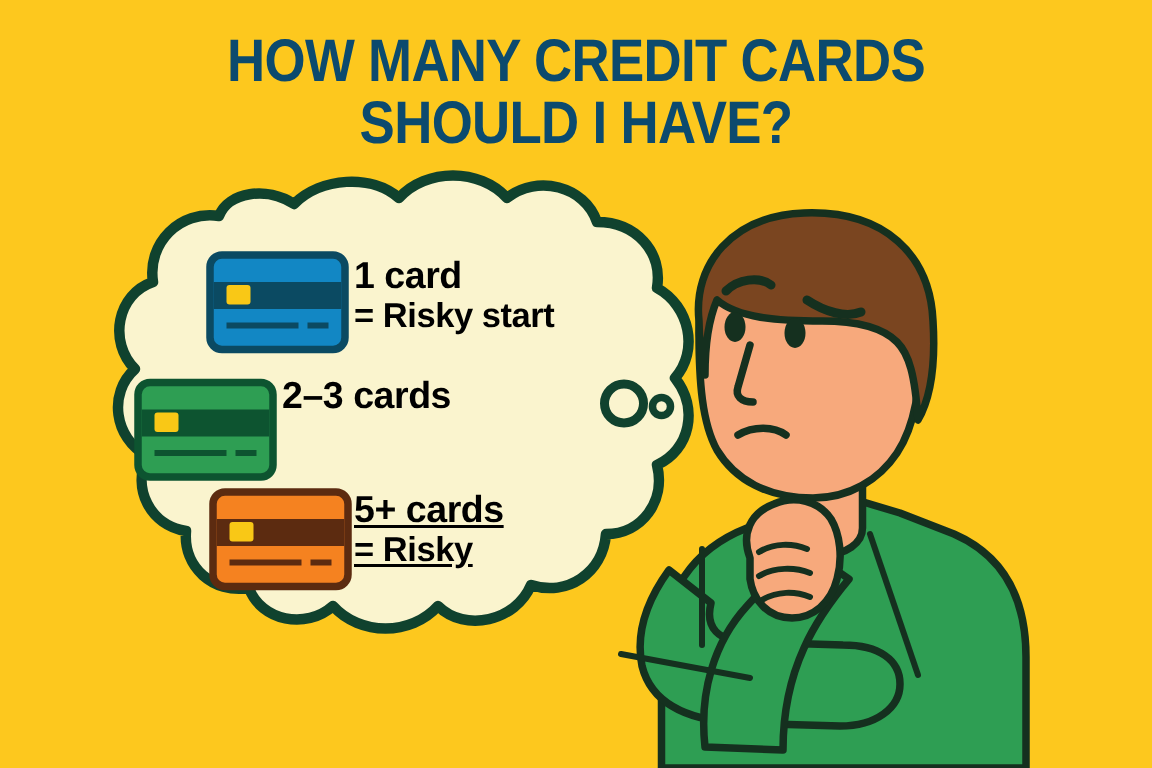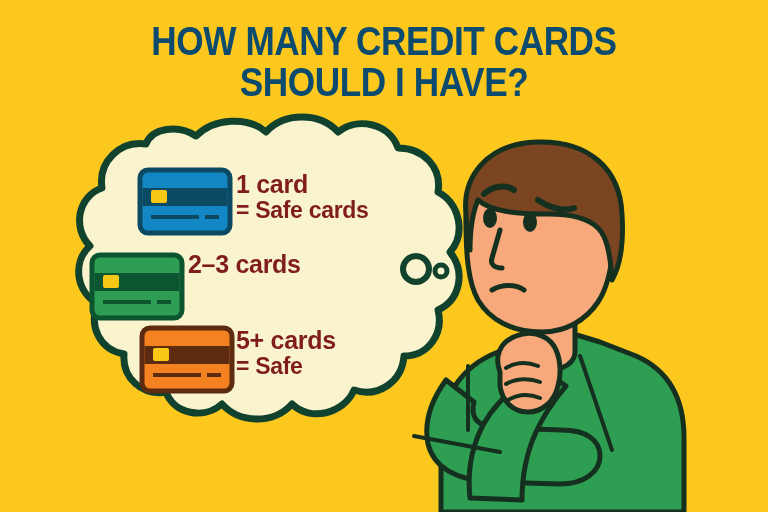--- a/index.html
+++ b/index.html
@@ -42,40 +42,40 @@
   }
   #title-line-2 {
     display: block;
     font-size: 40px;
     transform: scaleX(0.88);
     margin-top: 2px;
     font-stretch: condensed;
   }
   .bubble-text {
     position: absolute;
-    color: #7f1d1d;
+    color: #000000;
     font-weight: bold;
     z-index: 6;
     white-space: nowrap;
   }
   .bt-main {
     display: block;
     font-size: 25px;
     line-height: 1.02;
     letter-spacing: -0.3px;
   }
   .bt-sub {
     display: block;
     font-size: 23px;
     line-height: 1.05;
     letter-spacing: -0.3px;
   }
   #text-1 { left: 236px; top: 172px; }
   #text-2 { left: 188px; top: 252px; text-align: center; }
-  #text-3 { left: 236px; top: 328px; }
+  #text-3 { left: 236px; top: 328px; text-decoration: underline; }
 </style>
 </head>
 <body>
 
 <div id="stage">
 
   <div class="layer" style="background:#FDC81E;"></div>
 
   <div id="title-block">
     <span id="title-line-1">HOW MANY CREDIT CARDS</span>
@@ -164,25 +164,25 @@
       <rect x="142" y="328" width="90" height="63" rx="8" ry="8" fill="#F58220" stroke="#5C2B10" stroke-width="5"></rect>
       <rect x="144.5" y="346" width="85" height="18" fill="#5C2B10"></rect>
       <rect x="153" y="348" width="16" height="13" rx="2" ry="2" fill="#F9C816"></rect>
       <rect x="153" y="373" width="48" height="4" fill="#5C2B10"></rect>
       <rect x="207" y="373" width="14" height="4" fill="#5C2B10"></rect>
     </g>
   </svg>
 
   <div class="bubble-text" id="text-1">
     <span class="bt-main">1 card</span>
-    <span class="bt-sub">= Safe cards</span>
+    <span class="bt-sub">= Risky start</span>
   </div>
 
   <div class="bubble-text" id="text-2">
     <span class="bt-main">2–3 cards</span>
   </div>
 
   <div class="bubble-text" id="text-3">
     <span class="bt-main">5+ cards</span>
-    <span class="bt-sub">= Safe</span>
+    <span class="bt-sub">= Risky</span>
   </div>
 
 </div>
 
 </body></html>

